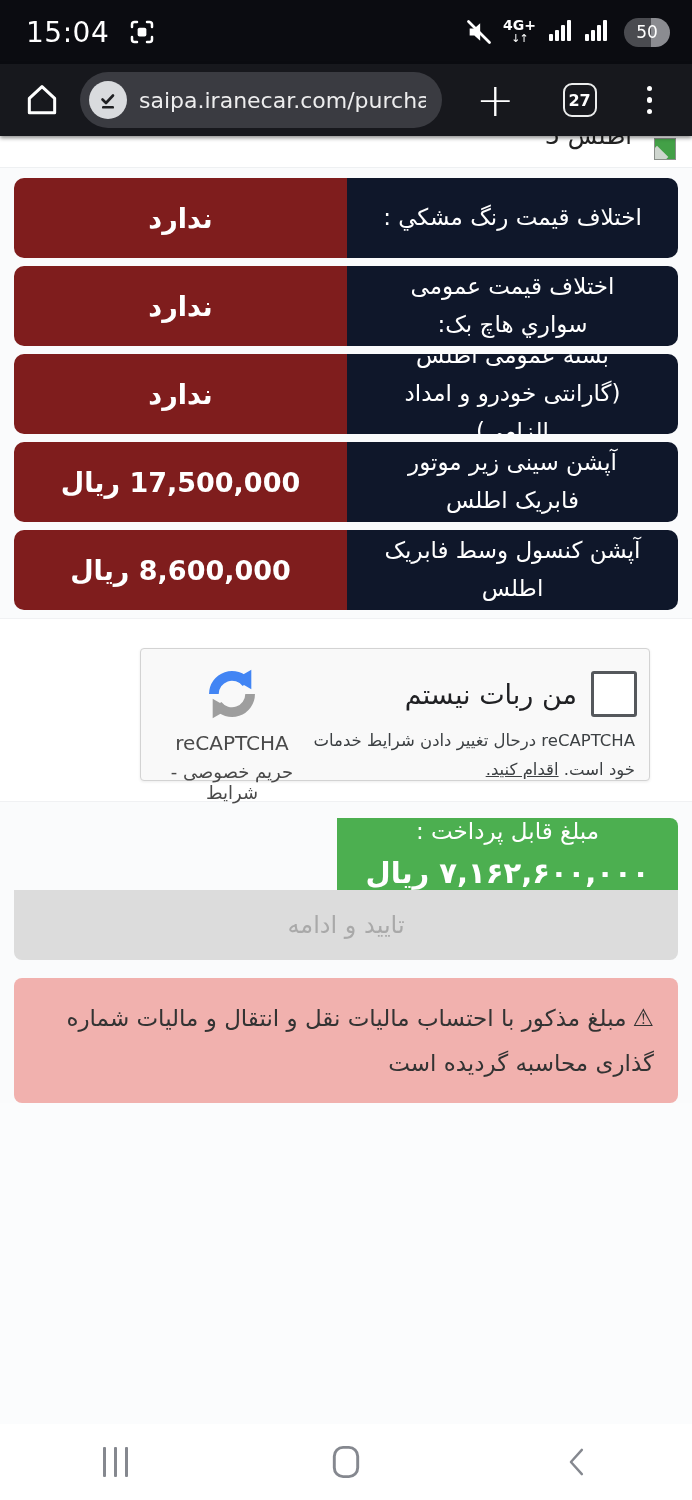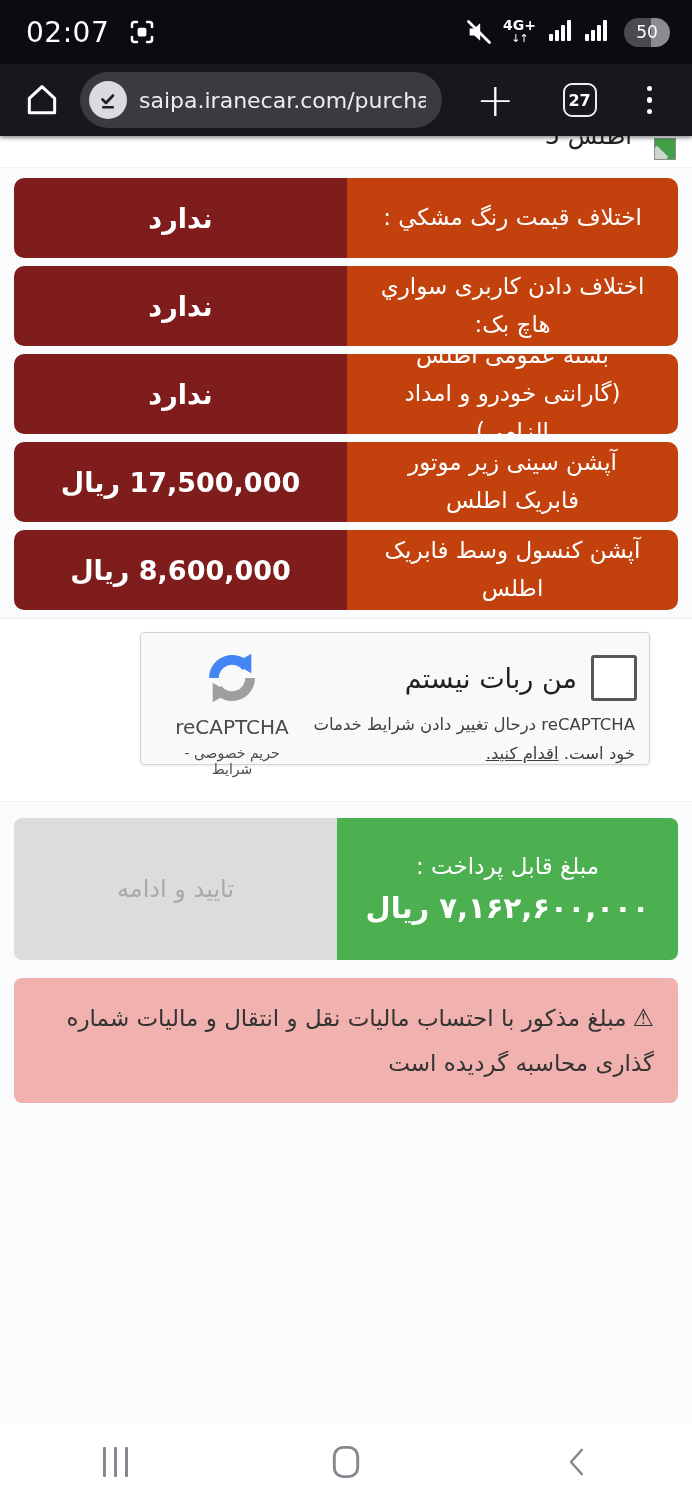--- a/index.html
+++ b/index.html
@@ -30,39 +30,39 @@
 
   
   .content { direction:rtl; background:#fafbfc; }
   .partial-row { height:32px; background:#fff; overflow:hidden; position:relative; border-bottom:1px solid #eef0f2; }
   .partial-chip { position:absolute; left:auto; right:16px; top:2px; width:22px; height:22px; background:#43a047; border:1px solid #8a8f8a; overflow:hidden; }
   .partial-chip::after { content:""; position:absolute; left:-6px; bottom:-6px; width:16px; height:16px; background:#cfd6cf; transform:rotate(45deg); }
   .partial-label { position:absolute; right:60px; top:-14px; font-size:24px; color:#222; }
 
   .rows-wrap { padding:10px 14px 0; }
   .price-row { display:flex; flex-direction:row; border-radius:10px; overflow:hidden; margin-bottom:8px; }
-  .price-row .lbl { background:#c2410c; color:#fff; width:331px; display:flex; align-items:center; justify-content:center; text-align:center; font-size:23px; line-height:1.65; padding:10px 30px; }
+  .price-row .lbl { background:#0f172a; color:#fff; width:331px; display:flex; align-items:center; justify-content:center; text-align:center; font-size:23px; line-height:1.65; padding:10px 30px; }
   .price-row .val { background:#7f1d1d; color:#fff; flex:1; display:flex; align-items:center; justify-content:center; font-size:27px; font-weight:bold; }
   .price-row.h80 { height:80px; }
   .price-row.h104 { height:80px; }
 
   
   .captcha-card { background:#fff; height:184px; margin-top:6px; border-top:1px solid #f0f1f3; border-bottom:1px solid #f0f1f3; position:relative; }
-  .captcha-box { position:absolute; top:13px; right:42px; width:510px; height:133px; background:#f9f9f9; border:1px solid #d3d3d3; border-radius:4px; box-shadow:0 1px 3px rgba(0,0,0,.08); }
+  .captcha-box { position:absolute; top:29px; right:42px; width:510px; height:133px; background:#f9f9f9; border:1px solid #d3d3d3; border-radius:4px; box-shadow:0 1px 3px rgba(0,0,0,.08); }
   .cb-row { position:absolute; top:22px; right:12px; display:flex; align-items:center; }
   .captcha-checkbox { width:46px; height:46px; background:#fff; border:3px solid #55585c; border-radius:3px; cursor:pointer; flex-shrink:0; }
   .captcha-label { font-size:27px; color:#202124; margin-right:14px; white-space:nowrap; }
   .captcha-notice { position:absolute; top:78px; right:14px; width:350px; font-size:16.5px; color:#3c4043; text-align:right; line-height:1.75; }
   .captcha-notice a { color:#3c4043; text-decoration:underline; cursor:pointer; }
   .captcha-brandcol { position:absolute; left:26px; top:16px; width:130px; text-align:center; direction:ltr; }
   .captcha-brand { font-size:20px; color:#4a4a4a; margin-top:4px; }
-  .captcha-privacy { font-size:14px; color:#4a4a4a; margin-top:6px; direction:rtl; }
-
-  
-  .payment { margin:16px 14px 0; height:142px; border-radius:8px; overflow:hidden; display:flex; }
+  .captcha-privacy { font-size:18px; color:#4a4a4a; margin-top:6px; direction:rtl; }
+
+  
+  .payment { margin:16px 14px 0; height:142px; border-radius:8px; overflow:hidden; display:flex;flex-direction:column; }
   .pay-green { width:341px; background:#4caf50; color:#fff; display:flex; flex-direction:column; align-items:center; justify-content:center; gap:12px; }
   .pay-label { font-size:23px; }
   .pay-amount { font-size:29px; font-weight:bold; }
   .pay-confirm { flex:1; background:#dcdcdc; color:#a9a9a9; display:flex; align-items:center; justify-content:center; font-size:24px; cursor:pointer; }
 
   
   .warning { margin:18px 14px 0; background:#f1b1ae; border-radius:8px; padding:18px 24px; color:#333; font-size:23px; line-height:1.9; text-align:right; }
   .warn-icon { font-size:24px; margin-left:6px; }
 
   
@@ -73,21 +73,21 @@
 
   svg { display:block; }
 </style>
 </head>
 <body>
 
 <div class="screen">
 
   <div class="status-bar">
     <div class="sb-left">
-      <span class="sb-time">02:07</span>
+      <span class="sb-time">15:04</span>
       <span>
         <svg width="30" height="30" viewBox="0 0 24 24" fill="none" stroke="#fff" stroke-width="2" stroke-linecap="round">
           <path d="M4 8 V6 a2 2 0 0 1 2 -2 h2"></path>
           <path d="M16 4 h2 a2 2 0 0 1 2 2 v2"></path>
           <path d="M20 16 v2 a2 2 0 0 1 -2 2 h-2"></path>
           <path d="M8 20 H6 a2 2 0 0 1 -2 -2 v-2"></path>
           <rect x="8.5" y="8.5" width="7" height="7" rx="1.5" fill="#fff" stroke="none"></rect>
         </svg>
       </span>
     </div>
@@ -152,21 +152,21 @@
       <span class="partial-chip"></span>
       <span class="partial-label">اطلس 5</span>
     </div>
 
     <div class="rows-wrap">
       <div class="price-row h80">
         <div class="lbl">اختلاف قيمت رنگ مشكي :</div>
         <div class="val">ندارد</div>
       </div>
       <div class="price-row h80">
-        <div class="lbl">اختلاف دادن کاربری سواري هاچ بک:</div>
+        <div class="lbl">اختلاف قیمت عمومی سواري هاچ بک:</div>
         <div class="val">ندارد</div>
       </div>
       <div class="price-row h104">
         <div class="lbl">بسته عمومی اطلس (گارانتی خودرو و امداد الزامی)</div>
         <div class="val">ندارد</div>
       </div>
       <div class="price-row h80">
         <div class="lbl">آپشن سینی زیر موتور فابریک اطلس</div>
         <div class="val">17,500,000 ریال</div>
       </div>

